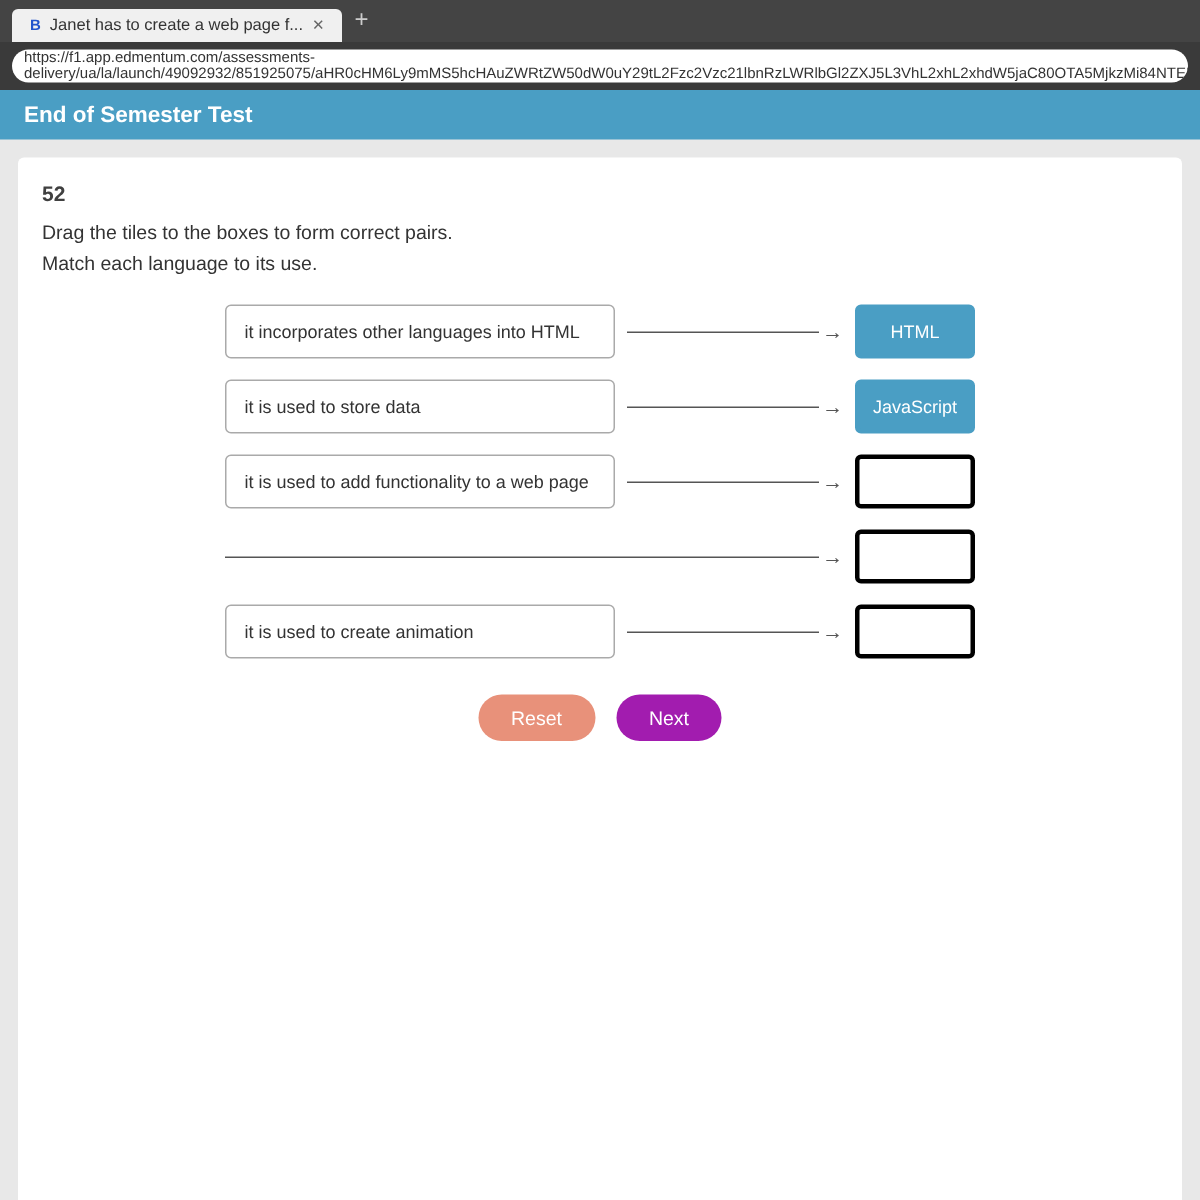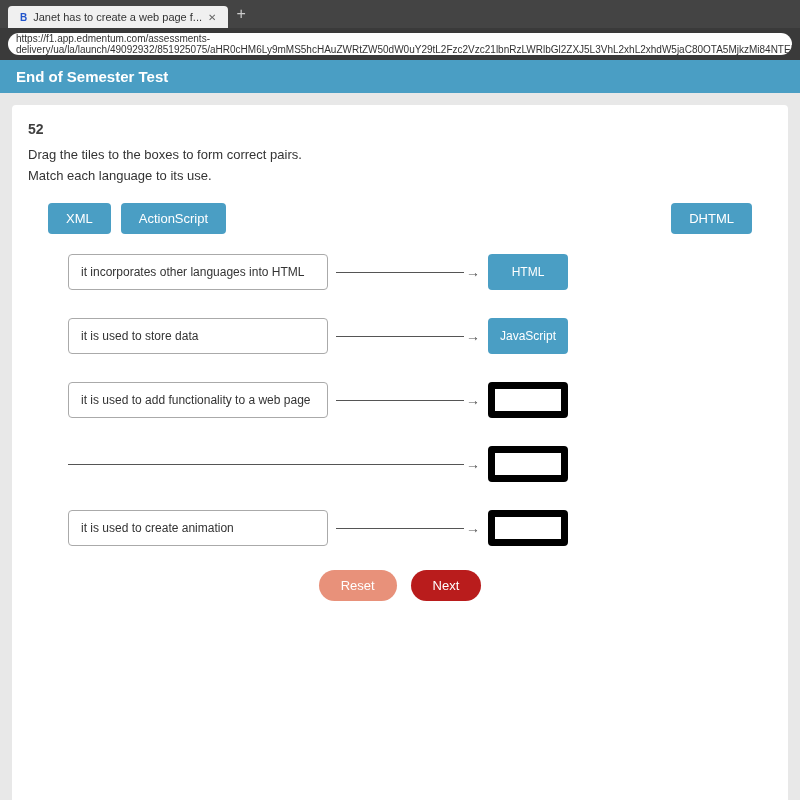--- a/index.html
+++ b/index.html
@@ -152,22 +152,23 @@
     }
 
     .tile-spacer {
       flex: 1;
     }
 
     
     .matching-area {
       display: flex;
       flex-direction: column;
-      gap: 28px;
+      gap: 14px;
       padding: 0 40px;
+      align-items: center;
     }
 
     .match-row {
       display: flex;
       align-items: center;
       gap: 8px;
       width: 100%;
       max-width: 500px;
     }
 
@@ -202,21 +203,21 @@
 
     .match-arrow-head {
       font-size: 14px;
       color: #555;
       margin-left: 2px;
     }
 
     .match-target {
       width: 80px;
       min-height: 36px;
-      border: 7px solid #000000;
+      border: 3px solid #000000;
       border-radius: 4px;
       display: flex;
       align-items: center;
       justify-content: center;
       font-size: 12px;
       font-weight: 500;
       background: white;
     }
 
     .match-target.filled-html {
@@ -244,21 +245,21 @@
       background: #e8917a;
       color: white;
       border: none;
       border-radius: 20px;
       padding: 4px 22px;
       font-size: 13px;
       cursor: pointer;
     }
 
     .btn-next {
-      background: #b91c1c;
+      background: #a21caf;
       color: white;
       border: none;
       border-radius: 20px;
       padding: 8px 22px;
       font-size: 13px;
       cursor: pointer;
     }
   </style>
 </head>
 <body>
@@ -283,26 +284,20 @@
 
   <div class="header-bar">
     <span>End of Semester Test</span>
   </div>
 
   <div class="question-container">
     <div class="question-number">52</div>
     <div class="question-instruction">Drag the tiles to the boxes to form correct pairs.</div>
     <div class="question-subinstruction">Match each language to its use.</div>
 
-    <div class="tiles-area">
-      <button class="tile">XML</button>
-      <button class="tile">ActionScript</button>
-      <div class="tile-spacer"></div>
-      <button class="tile">DHTML</button>
-    </div>
 
     <div class="matching-area">
 
       <div class="match-row">
         <div class="match-description">
           <span>it incorporates other languages into HTML</span>
         </div>
         <div class="match-arrow">
           <span class="match-arrow-head">→</span>
         </div>

